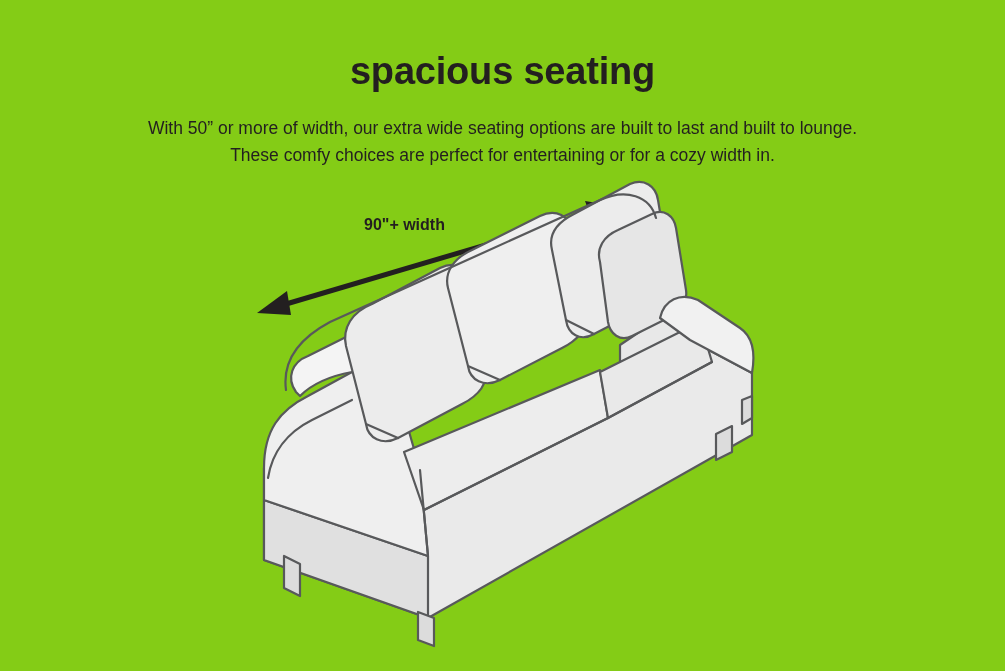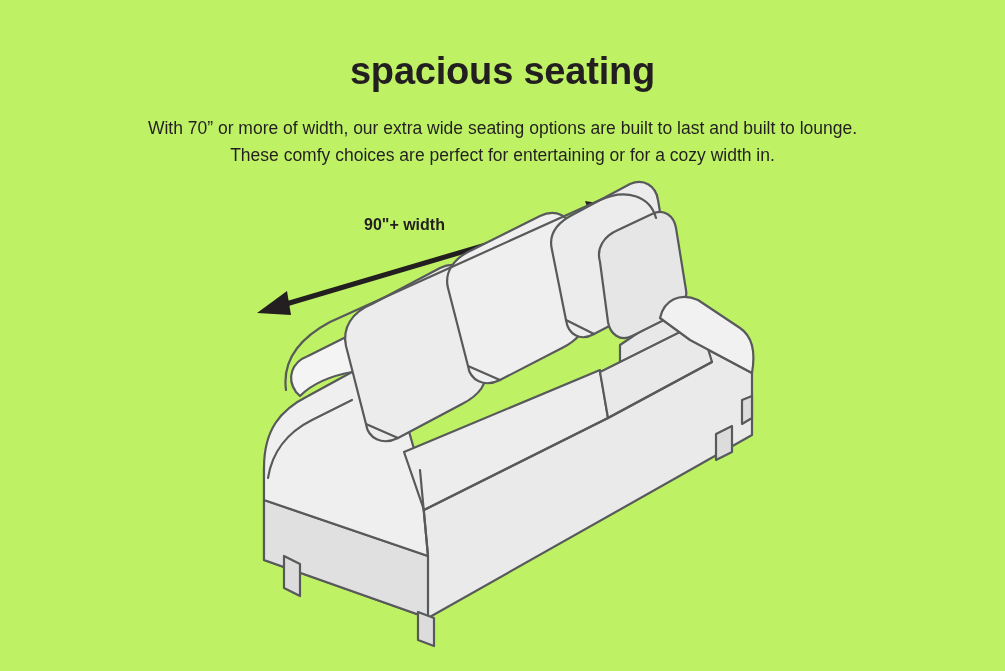--- a/index.html
+++ b/index.html
@@ -8,21 +8,21 @@
     background: #ffffff;
   }
   body {
     font-family: "Liberation Sans", sans-serif;
     color: #231f20;
   }
   .page {
     position: relative;
     width: 1005px;
     height: 671px;
-    background: #bef264;
+    background: #84cc16;
     overflow: hidden;
   }
   .headline {
     position: absolute;
     top: 50px;
     left: 0;
     width: 1005px;
     text-align: center;
     font-size: 38px;
     font-weight: bold;
@@ -60,21 +60,21 @@
   }
 </style>
 </head>
 <body>
 
 <div class="page">
 
   <div class="headline">spacious seating</div>
 
   <div class="subcopy">
-    <span class="line">With 70” or more of width, our extra wide seating options are built to last and built to lounge.</span>
+    <span class="line">With 50” or more of width, our extra wide seating options are built to last and built to lounge.</span>
     <span class="line">These comfy choices are perfect for entertaining or for a cozy width in.</span>
   </div>
 
   <svg class="art" viewBox="0 0 1005 671">
 
     <g>
       <line x1="276" y1="307" x2="597" y2="212" stroke="#231f20" stroke-width="5"></line>
       <polygon points="257,313 287,291 291,315" fill="#231f20"></polygon>
       <polygon points="616,206 585,201 594,226" fill="#231f20"></polygon>
     </g>

